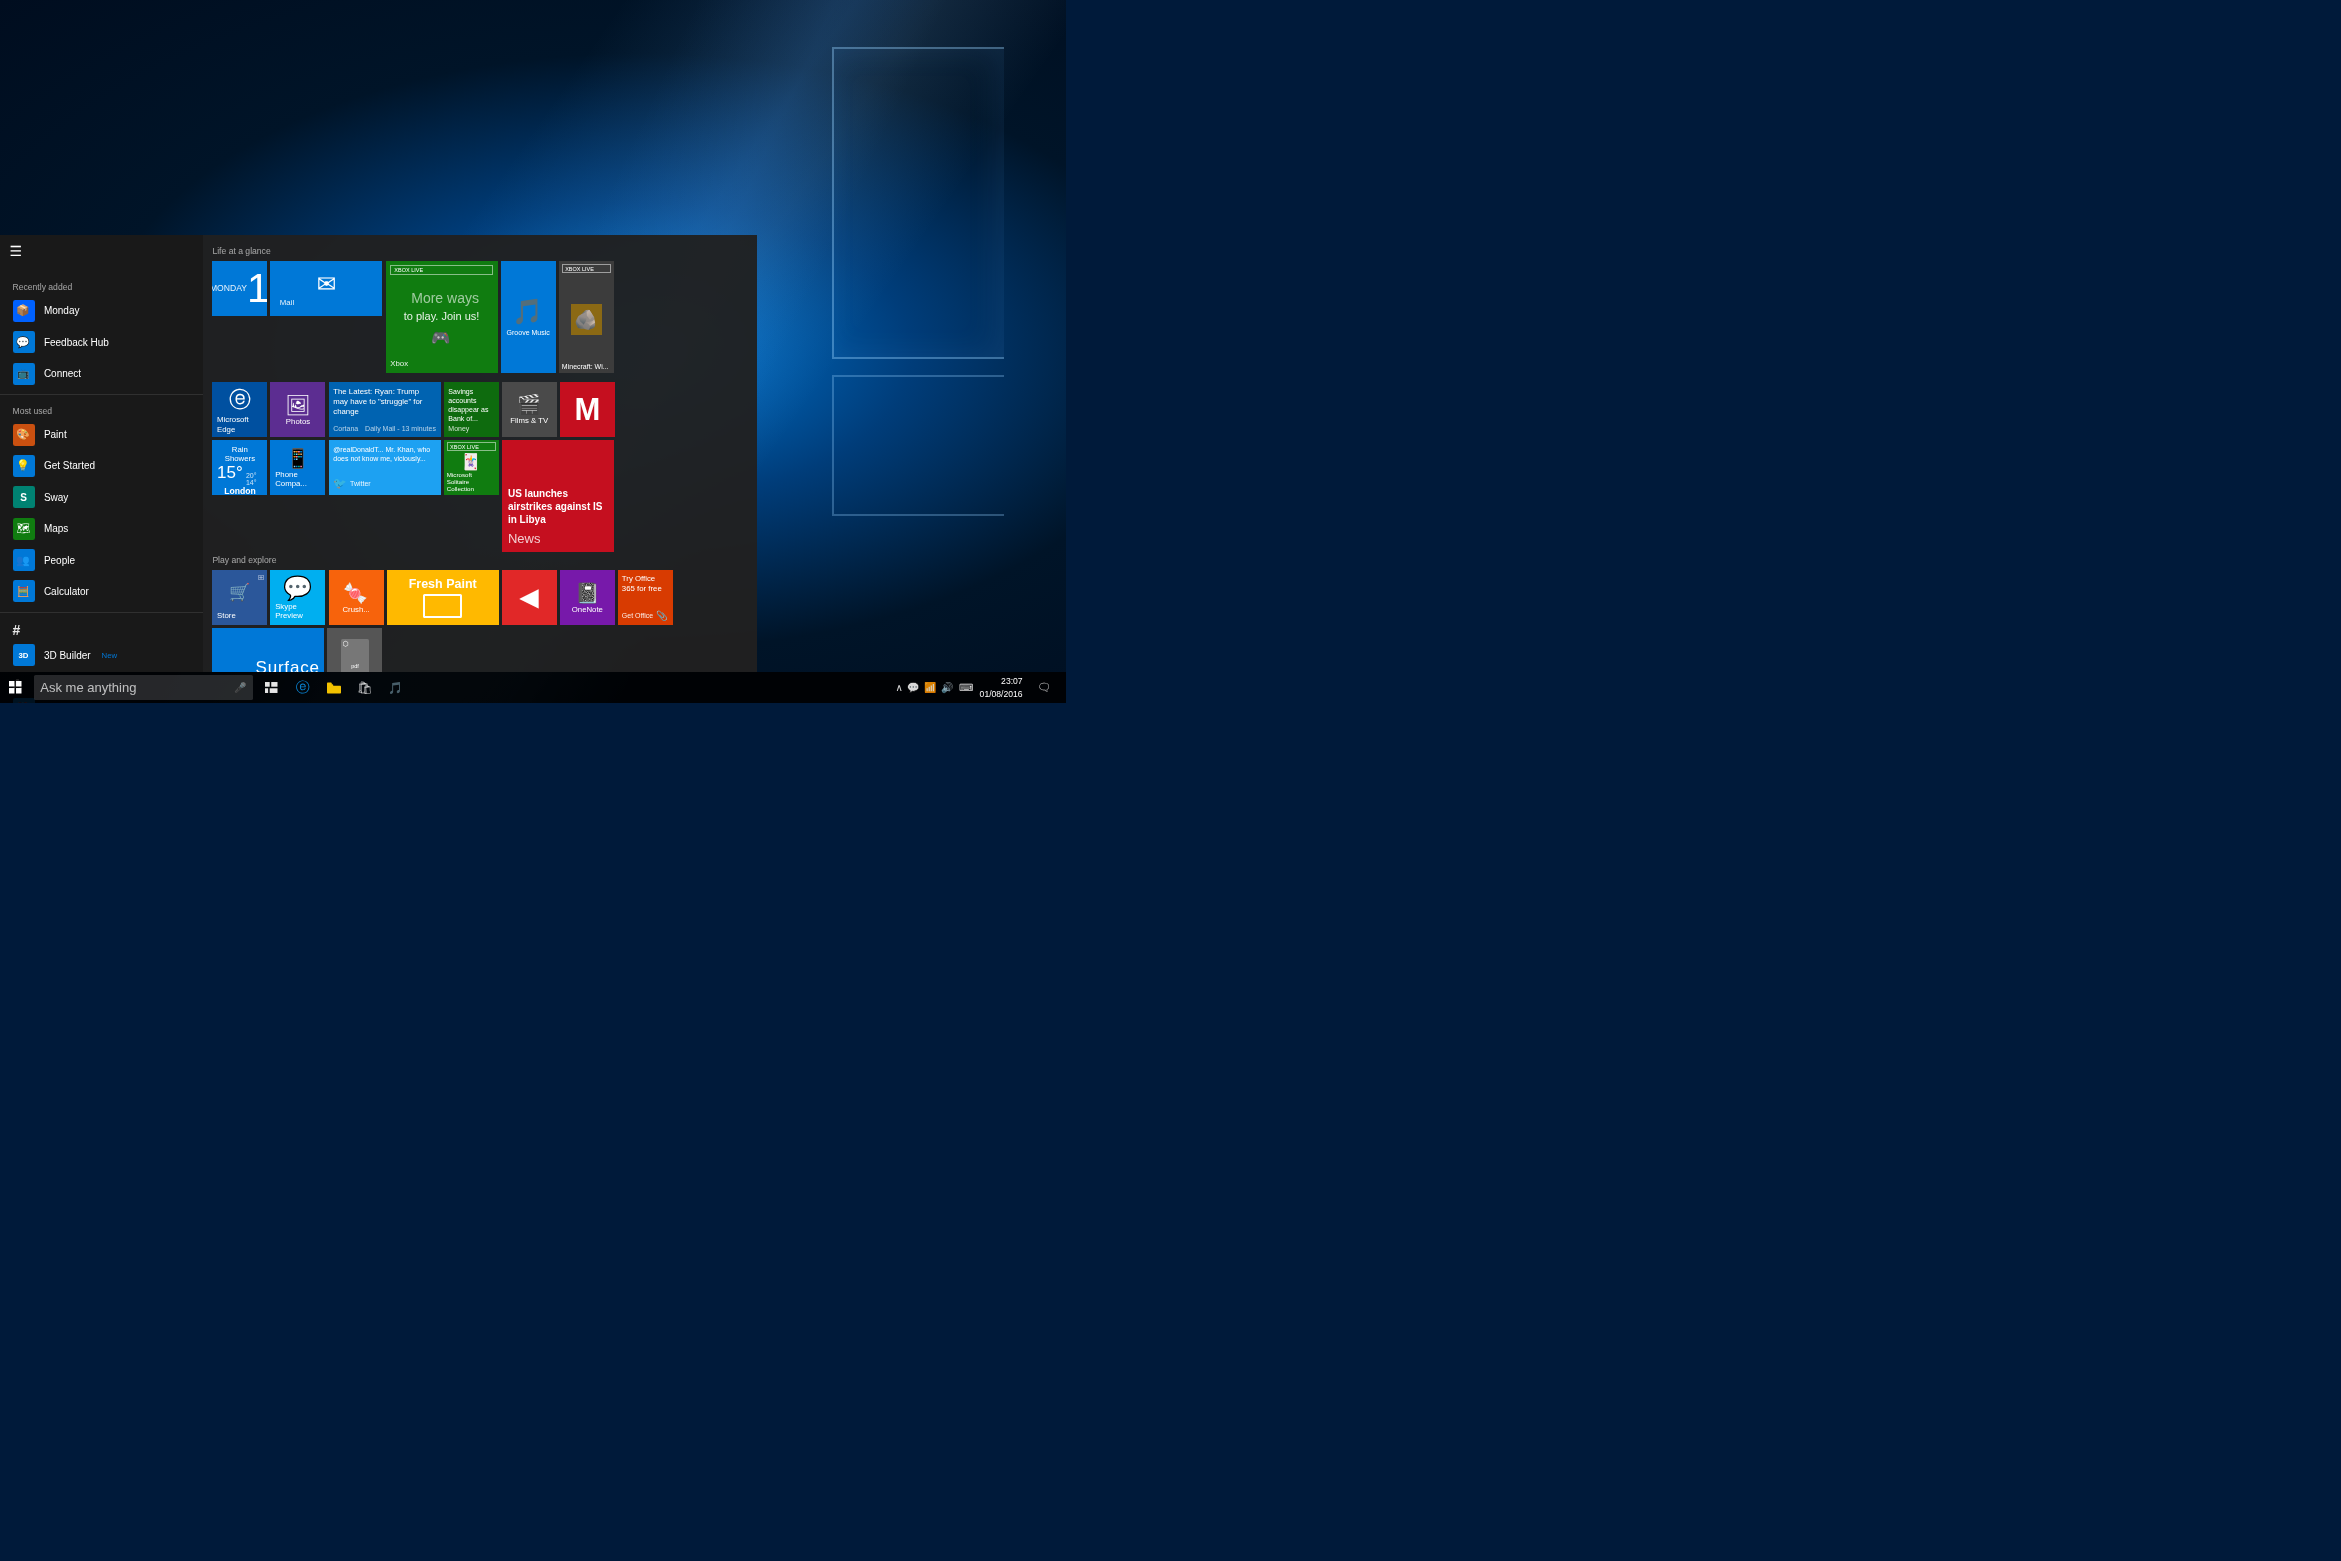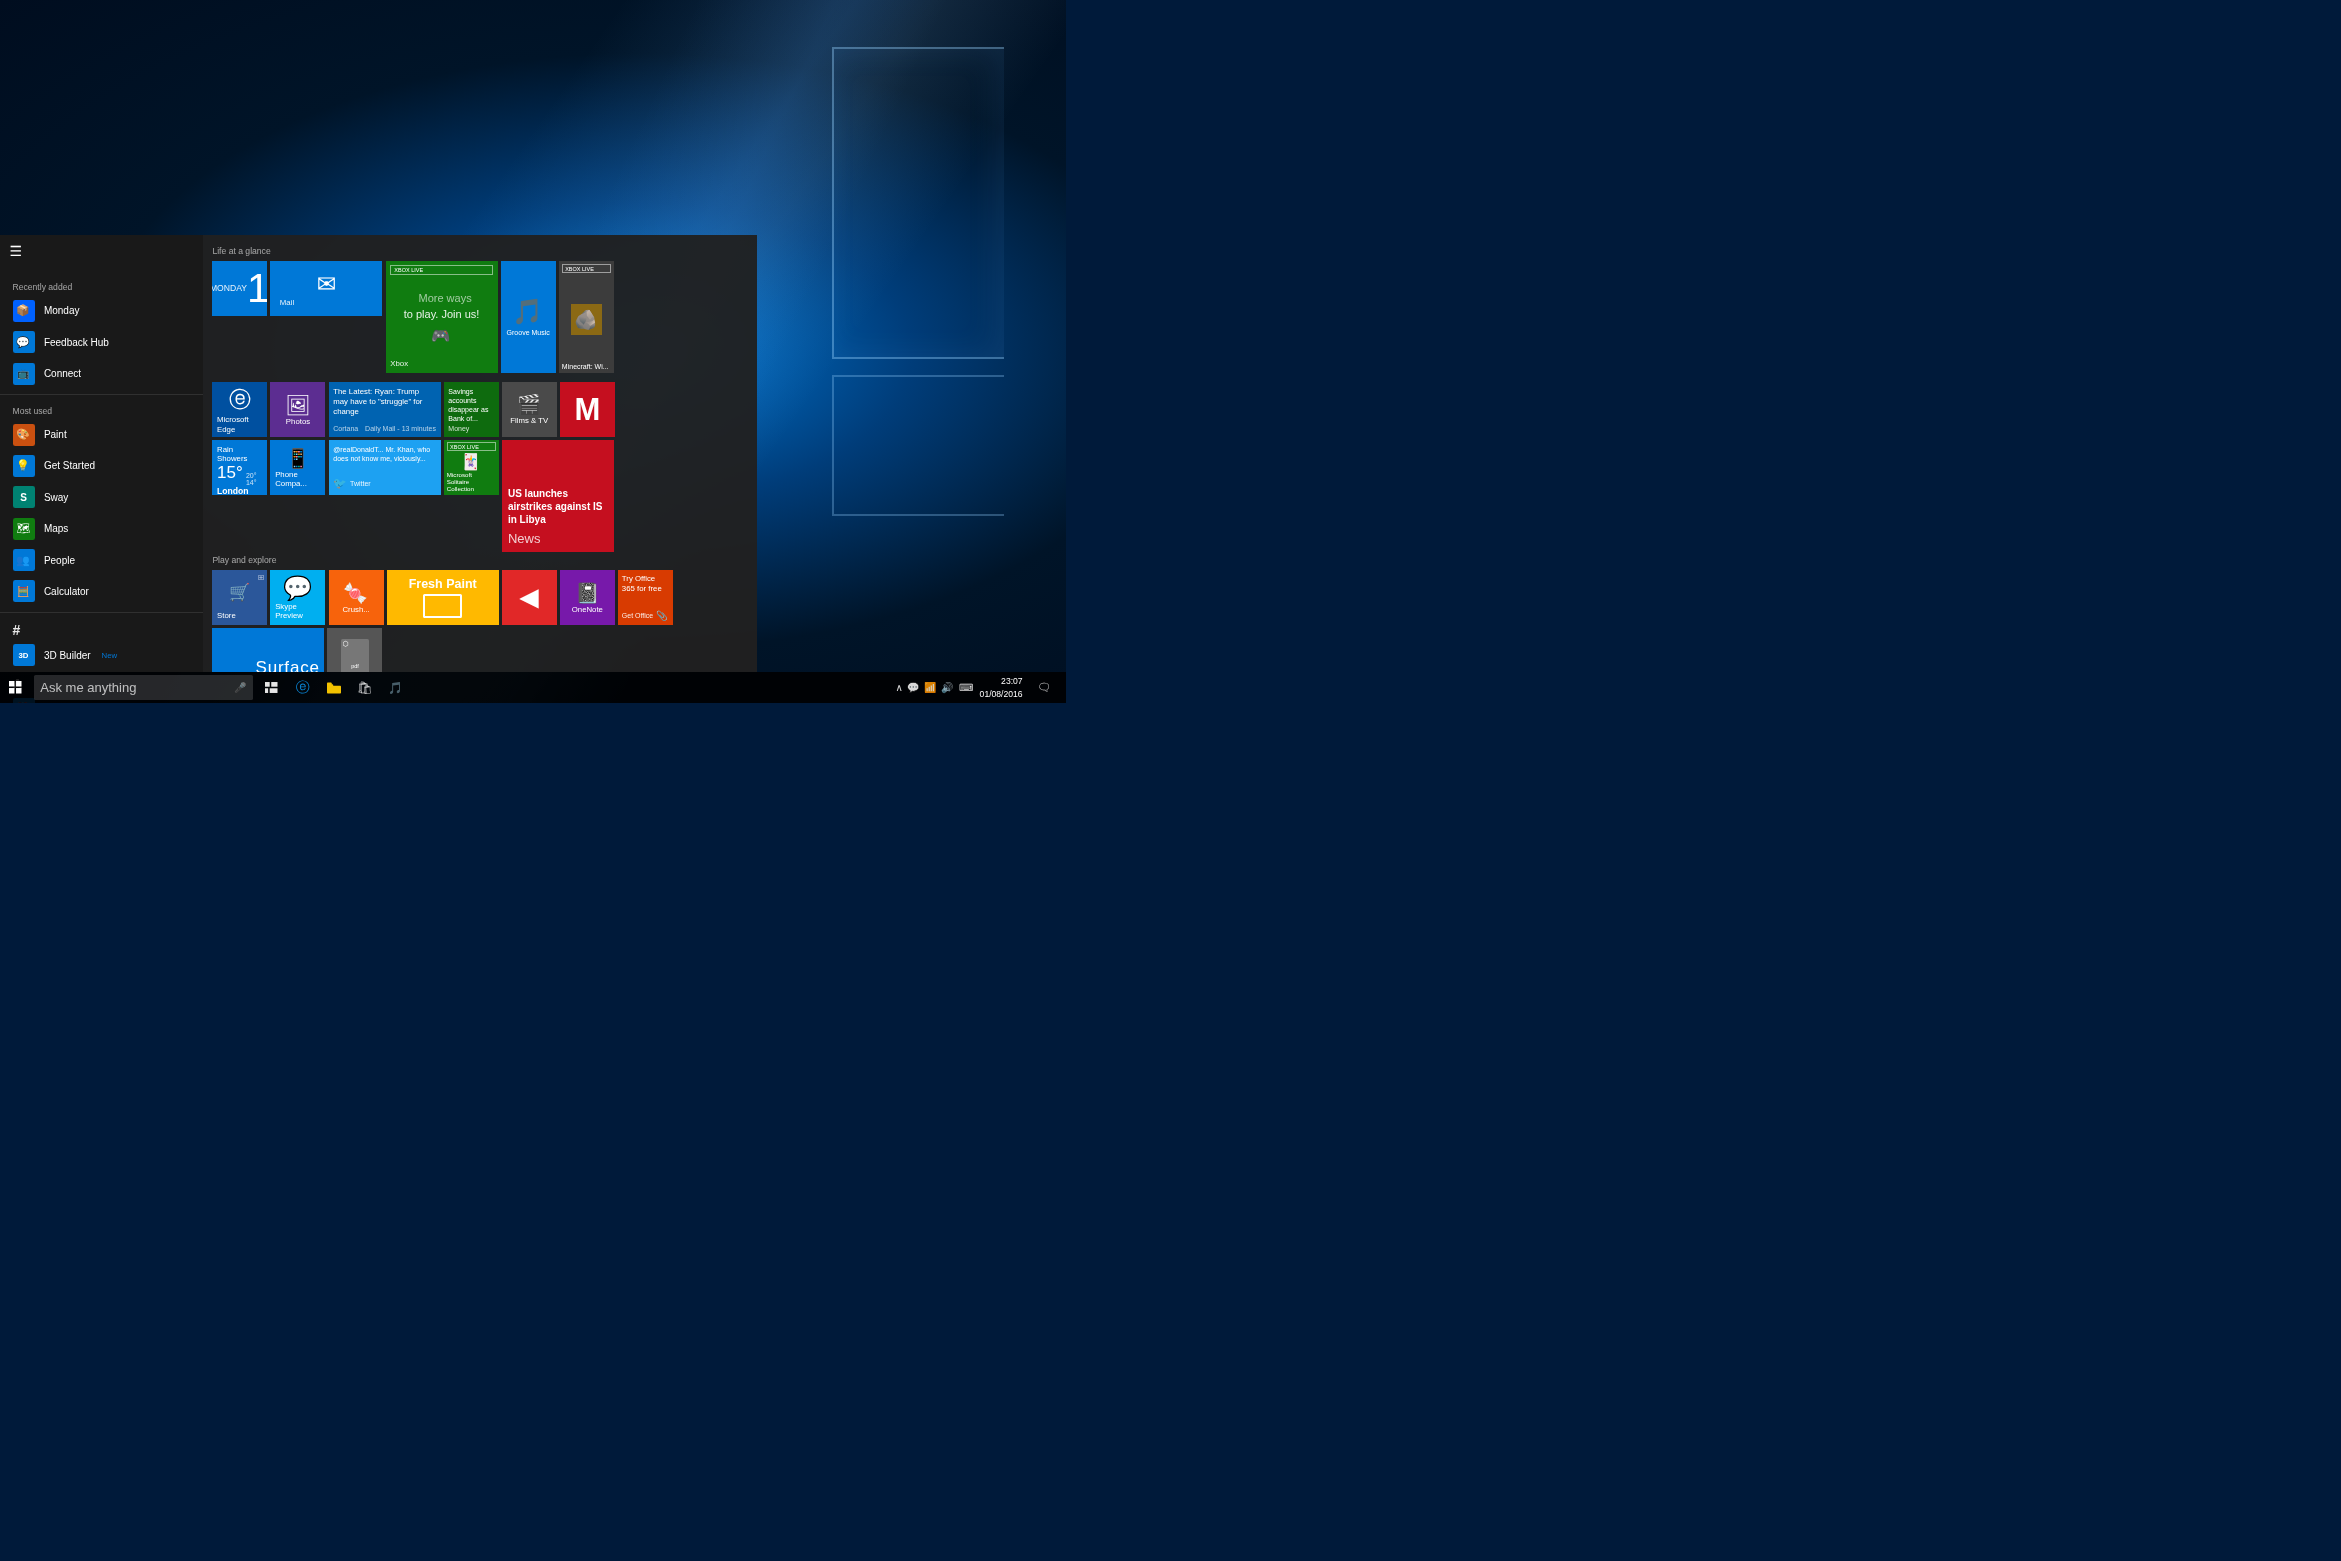--- a/index.html
+++ b/index.html
@@ -322,20 +322,21 @@
       justify-content: center;
     }
 
     
     .tile-weather {
       background: #0078d7;
       display: flex;
       flex-direction: column;
       padding: 6.2px;
       font-size: 7.8px;
+      text-align: center;
     }
     .weather-city { font-weight: 600; font-size: 8.6px; }
     .weather-condition { font-size: 7.8px; }
     .weather-temp { font-size: 17px; font-weight: 300; }
     .weather-temps-small { font-size: 7px; color: rgba(255,255,255,0.8); }
 
     
     .avatar-circle {
       width: 19px;
       height: 19px;
@@ -481,21 +482,21 @@
       </div>
 
       <div class="tile tile-mail" style="background:#0078d7; width:112px; height:55px; display:flex; flex-direction:column; align-items:center; justify-content:center;">
         <div style="font-size:23.4px;">✉</div>
         <div class="tile-bottom-label" style="align-self:flex-start; padding-left:4.7px;">Mail</div>
       </div>
 
       <div class="tile tile-xbox" style="background:#107c10; width:112px; height:112px; display:flex; flex-direction:column; padding:4.7px;">
         <div class="xbox-live-badge" style="font-size:5.5px; border:0.8px solid rgba(255,255,255,0.5); padding:0.8px 3.1px; display:inline-block; margin-bottom:3.1px;">XBOX LIVE</div>
         <div style="flex:1; display:flex; align-items:center; justify-content:center; flex-direction:column;">
-          <div style="font-size:11px; color:rgba(255,255,255,0.6); margin-bottom:3.1px;margin-left:7px;">More ways</div>
+          <div style="font-size:14px; color:rgba(255,255,255,0.6); margin-bottom:3.1px;margin-left:7px;">More ways</div>
           <div style="font-size:11px; color:rgba(255,255,255,0.9); text-align:center; line-height:1.3;">to play. Join us!</div>
           <div style="font-size:15.6px; margin-top:6.2px;">🎮</div>
         </div>
         <div class="tile-bottom-label">Xbox</div>
       </div>
 
       <div class="tile tile-groove" style="background:#0078d7; width:55px; height:112px; display:flex; flex-direction:column; align-items:center; justify-content:center; padding:4.7px;">
         <div style="font-size:25px;">🎵</div>
         <div style="font-size:7px; color:white; text-align:center; margin-top:3.1px;">Groove Music</div>
       </div>

